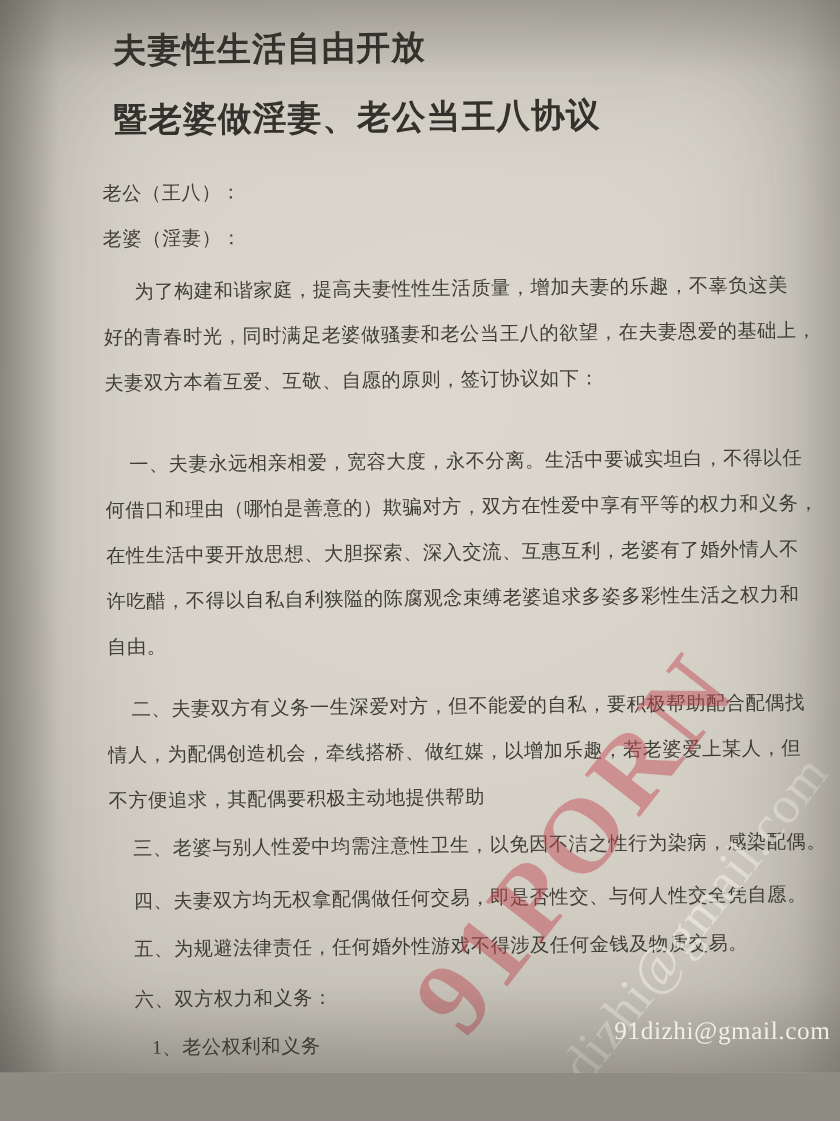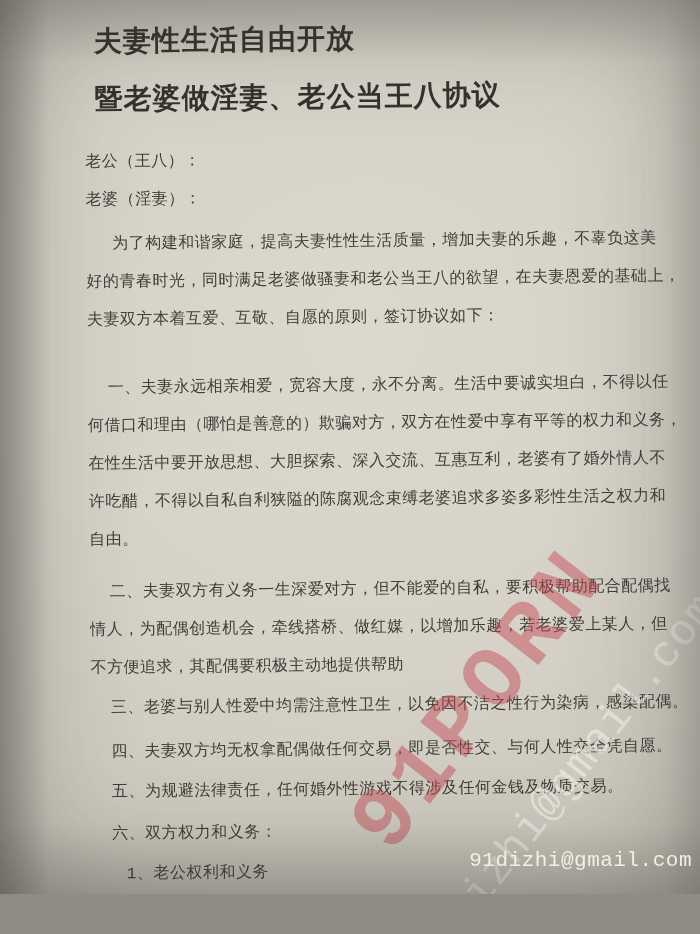--- a/index.html
+++ b/index.html
@@ -1,20 +1,20 @@
 <!DOCTYPE html>
 <html><head>
 <meta charset="utf-8">
 <style>
   html,body{margin:0;padding:0;background:#8f8c84;}
   .photo{
     position:relative;
     width:700px;height:894px;
     overflow:hidden;
-    font-family:Liberation Mono, monospace;
+    font-family:Liberation Serif, serif;
     background:
       radial-gradient(ellipse 130% 95% at 52% 38%,
         #dcd8ce 0%, #d6d2c8 38%, #ccc8be 66%, #b6b2a9 88%, #9c998f 100%);
   }
   .vignette{
     position:absolute;inset:0;pointer-events:none;z-index:5;
     background:
       linear-gradient(90deg, rgba(52,50,44,.32), rgba(52,50,44,0) 7%),
       linear-gradient(270deg, rgba(52,50,44,.10), rgba(52,50,44,0) 5%),
       linear-gradient(180deg, rgba(52,50,44,.16), rgba(52,50,44,0) 7%),

